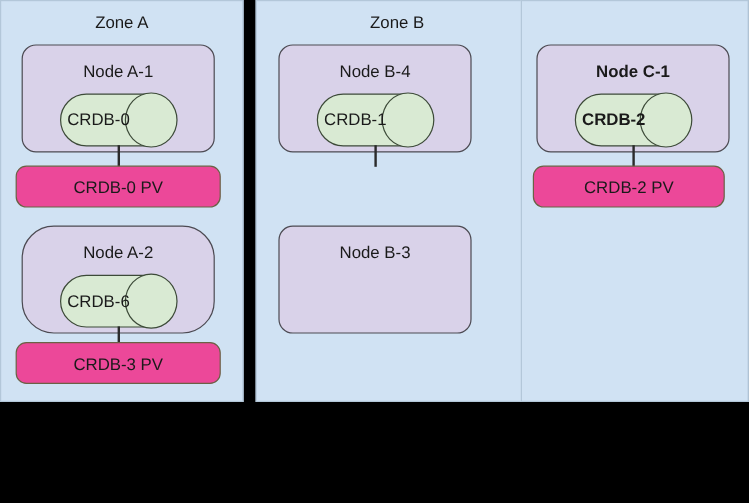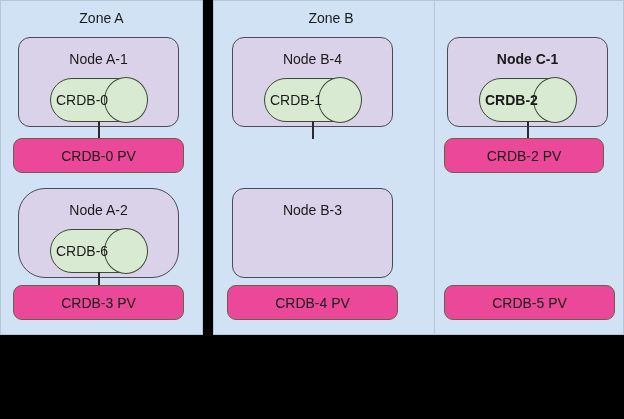--- a/index.html
+++ b/index.html
@@ -179,38 +179,32 @@
         <div class="pod-body"></div>
         <div class="pod-cap"></div>
         <div class="pod-label">CRDB-1</div>
       </div>
     </div>
     <div class="connector" style="left:98px; top:120px; height:18px;"></div>
 
     <div class="node" style="left:18px; top:187px; width:161px; height:90px;">
       <div class="node-title">Node B-3</div>
     </div>
-    <div class="pv" style="left:13px; top:284px; width:171px; height:35px;">
-      <div class="pv-label">CRDB-4 PV</div>
-    </div>
   </div>
 
   <div class="zone" style="left:434px; width:190px;">
 
     <div class="node" style="left:12px; top:36px; width:161px; height:90px;font-weight:bold;">
       <div class="node-title">Node C-1</div>
       <div class="pod" style="left:31px; top:40px; width:97px; height:44px;">
         <div class="pod-body"></div>
         <div class="pod-cap"></div>
         <div class="pod-label">CRDB-2</div>
       </div>
     </div>
     <div class="connector" style="left:92px; top:120px; height:18px;"></div>
     <div class="pv" style="left:9px; top:137px; width:160px; height:35px;">
       <div class="pv-label">CRDB-2 PV</div>
     </div>
 
-    <div class="pv" style="left:9px; top:284px; width:171px; height:35px;">
-      <div class="pv-label">CRDB-5 PV</div>
-    </div>
   </div>
 
 </div>
 
 </body></html>

